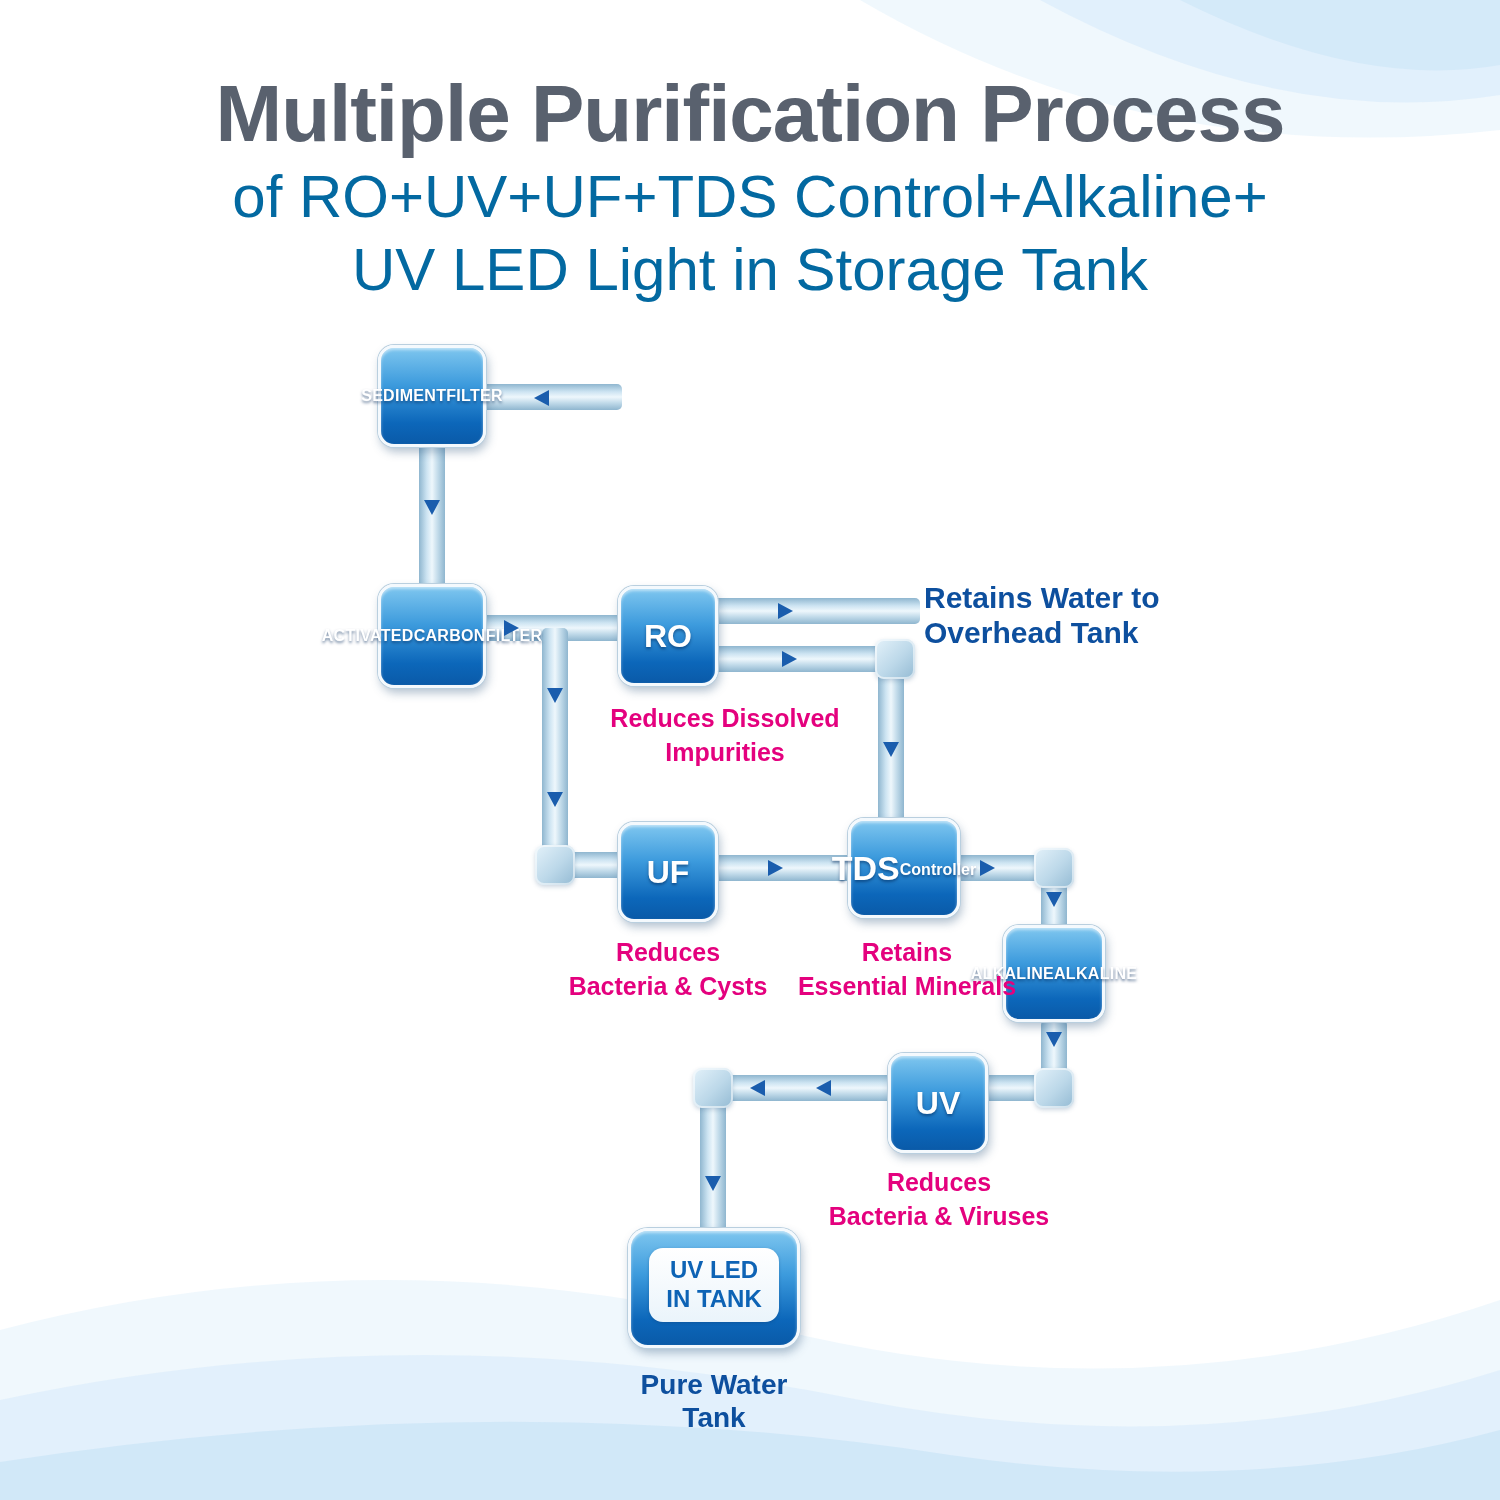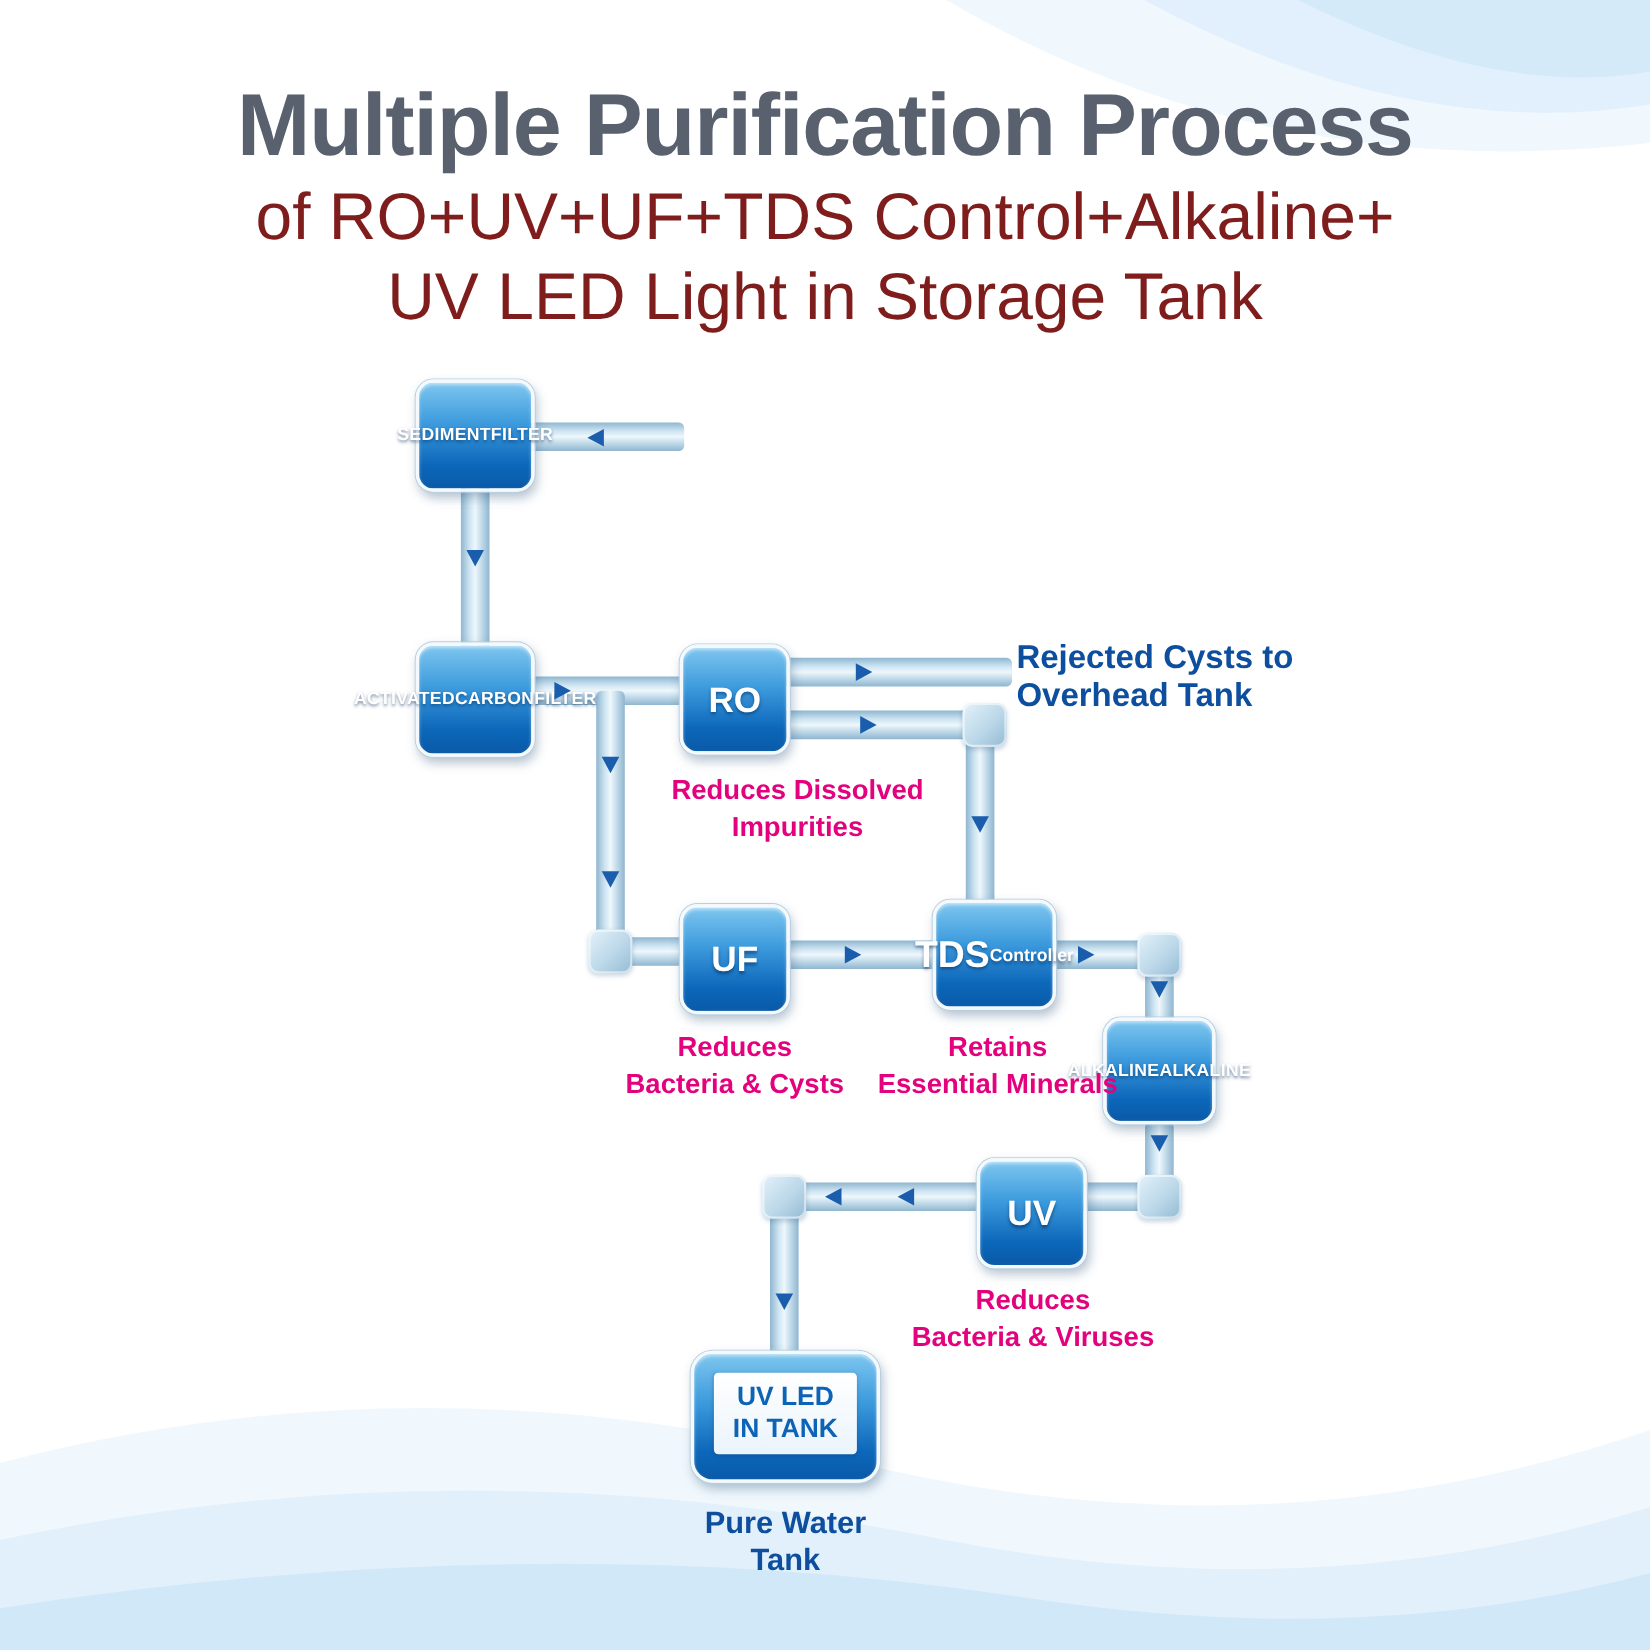--- a/index.html
+++ b/index.html
@@ -8,21 +8,21 @@
     --magenta:#e4017e;
   }
   *{box-sizing:border-box;margin:0;padding:0;}
   body{background:#fff;font-family:"Liberation Sans",sans-serif;}
   .canvas{position:relative;width:1500px;height:1500px;background:#ffffff;overflow:hidden;}
   .bg-svg{position:absolute;inset:0;z-index:0;pointer-events:none;}
 
   .title{position:absolute;top:68px;left:0;width:1500px;text-align:center;
     font-size:80px;font-weight:700;color:#59616e;letter-spacing:-1px;z-index:2;}
   .subtitle{position:absolute;top:160px;left:0;width:1500px;text-align:center;
-    font-size:60px;font-weight:400;color:#7f1d1d;line-height:1.22;z-index:2;}
+    font-size:60px;font-weight:400;color:#0369a1;line-height:1.22;z-index:2;}
 
   
   .pipe{position:absolute;z-index:1;border-radius:5px;}
   .pipe.h{height:26px;background:linear-gradient(180deg,#8fb6cf 0%,#cde4f2 30%,#eef7fc 50%,#c2dbea 72%,#8fb6cf 100%);}
   .pipe.v{width:26px;background:linear-gradient(90deg,#8fb6cf 0%,#cde4f2 30%,#eef7fc 50%,#c2dbea 72%,#8fb6cf 100%);}
   .joint{position:absolute;width:40px;height:40px;z-index:2;border-radius:9px;
     background:linear-gradient(135deg,#e4f2fa 0%,#bcd8e9 55%,#93bad3 100%);
     box-shadow:inset 0 0 0 2px rgba(255,255,255,.55), 0 2px 4px rgba(60,100,140,.25);}
 
   
@@ -37,21 +37,21 @@
     background:linear-gradient(180deg,#7ec6ef 0%,#3d9bdd 38%,#0c67ba 78%,#0a5aa8 100%);
     border:3px solid #f4f9fd;
     box-shadow:0 0 0 1px #b9cfdf, 2px 5px 10px rgba(40,80,120,.35), inset 0 2px 3px rgba(255,255,255,.5);
     text-shadow:0 2px 3px rgba(0,40,90,.55);}
   .node .small{font-size:16px;font-weight:700;line-height:1.35;letter-spacing:.3px;}
   .node .big{font-size:32px;font-weight:700;line-height:1;}
   .node .mid{font-size:34px;font-weight:700;line-height:1;}
   .node .sub{font-size:16px;font-weight:700;margin-top:4px;}
 
   .tank-panel{width:78%;margin-top:-6px;background:linear-gradient(180deg,#ffffff,#eaf4fb);
-    border-radius:4px;color:#0d63b5;font-size:24px;font-weight:700;line-height:1.2;
+    border-radius:14px;color:#0d63b5;font-size:24px;font-weight:700;line-height:1.2;
     padding:8px 4px;text-shadow:none;box-shadow:0 1px 3px rgba(20,60,110,.35);}
 
   
   .blue-label{position:absolute;z-index:6;color:var(--label-blue);font-weight:700;font-size:30px;line-height:1.18;}
   .note{position:absolute;z-index:6;color:var(--magenta);font-weight:700;font-size:25px;line-height:1.35;text-align:center;}
 </style>
 </head>
 <body>
 
 <div class="canvas">
@@ -144,21 +144,21 @@
 
   <div class="node" style="left:628px;top:1228px;width:172px;height:120px;border-radius:20px;">
     <div class="tank-panel">
       <div>UV LED</div>
       <div>IN TANK</div>
     </div>
   </div>
 
 
   <div class="blue-label" style="left:924px;top:580px;width:340px;">
-    <div>Rejected Cysts to</div>
+    <div>Retains Water to</div>
     <div>Overhead Tank</div>
   </div>
 
   <div class="blue-label" style="left:606px;top:1368px;width:216px;text-align:center;font-size:28px;">Pure Water Tank</div>
 
   <div class="note" style="left:575px;top:702px;width:300px;">Reduces Dissolved Impurities</div>
 
   <div class="note" style="left:560px;top:936px;width:216px;">
     <div>Reduces</div>
     <div>Bacteria &amp; Cysts</div>

